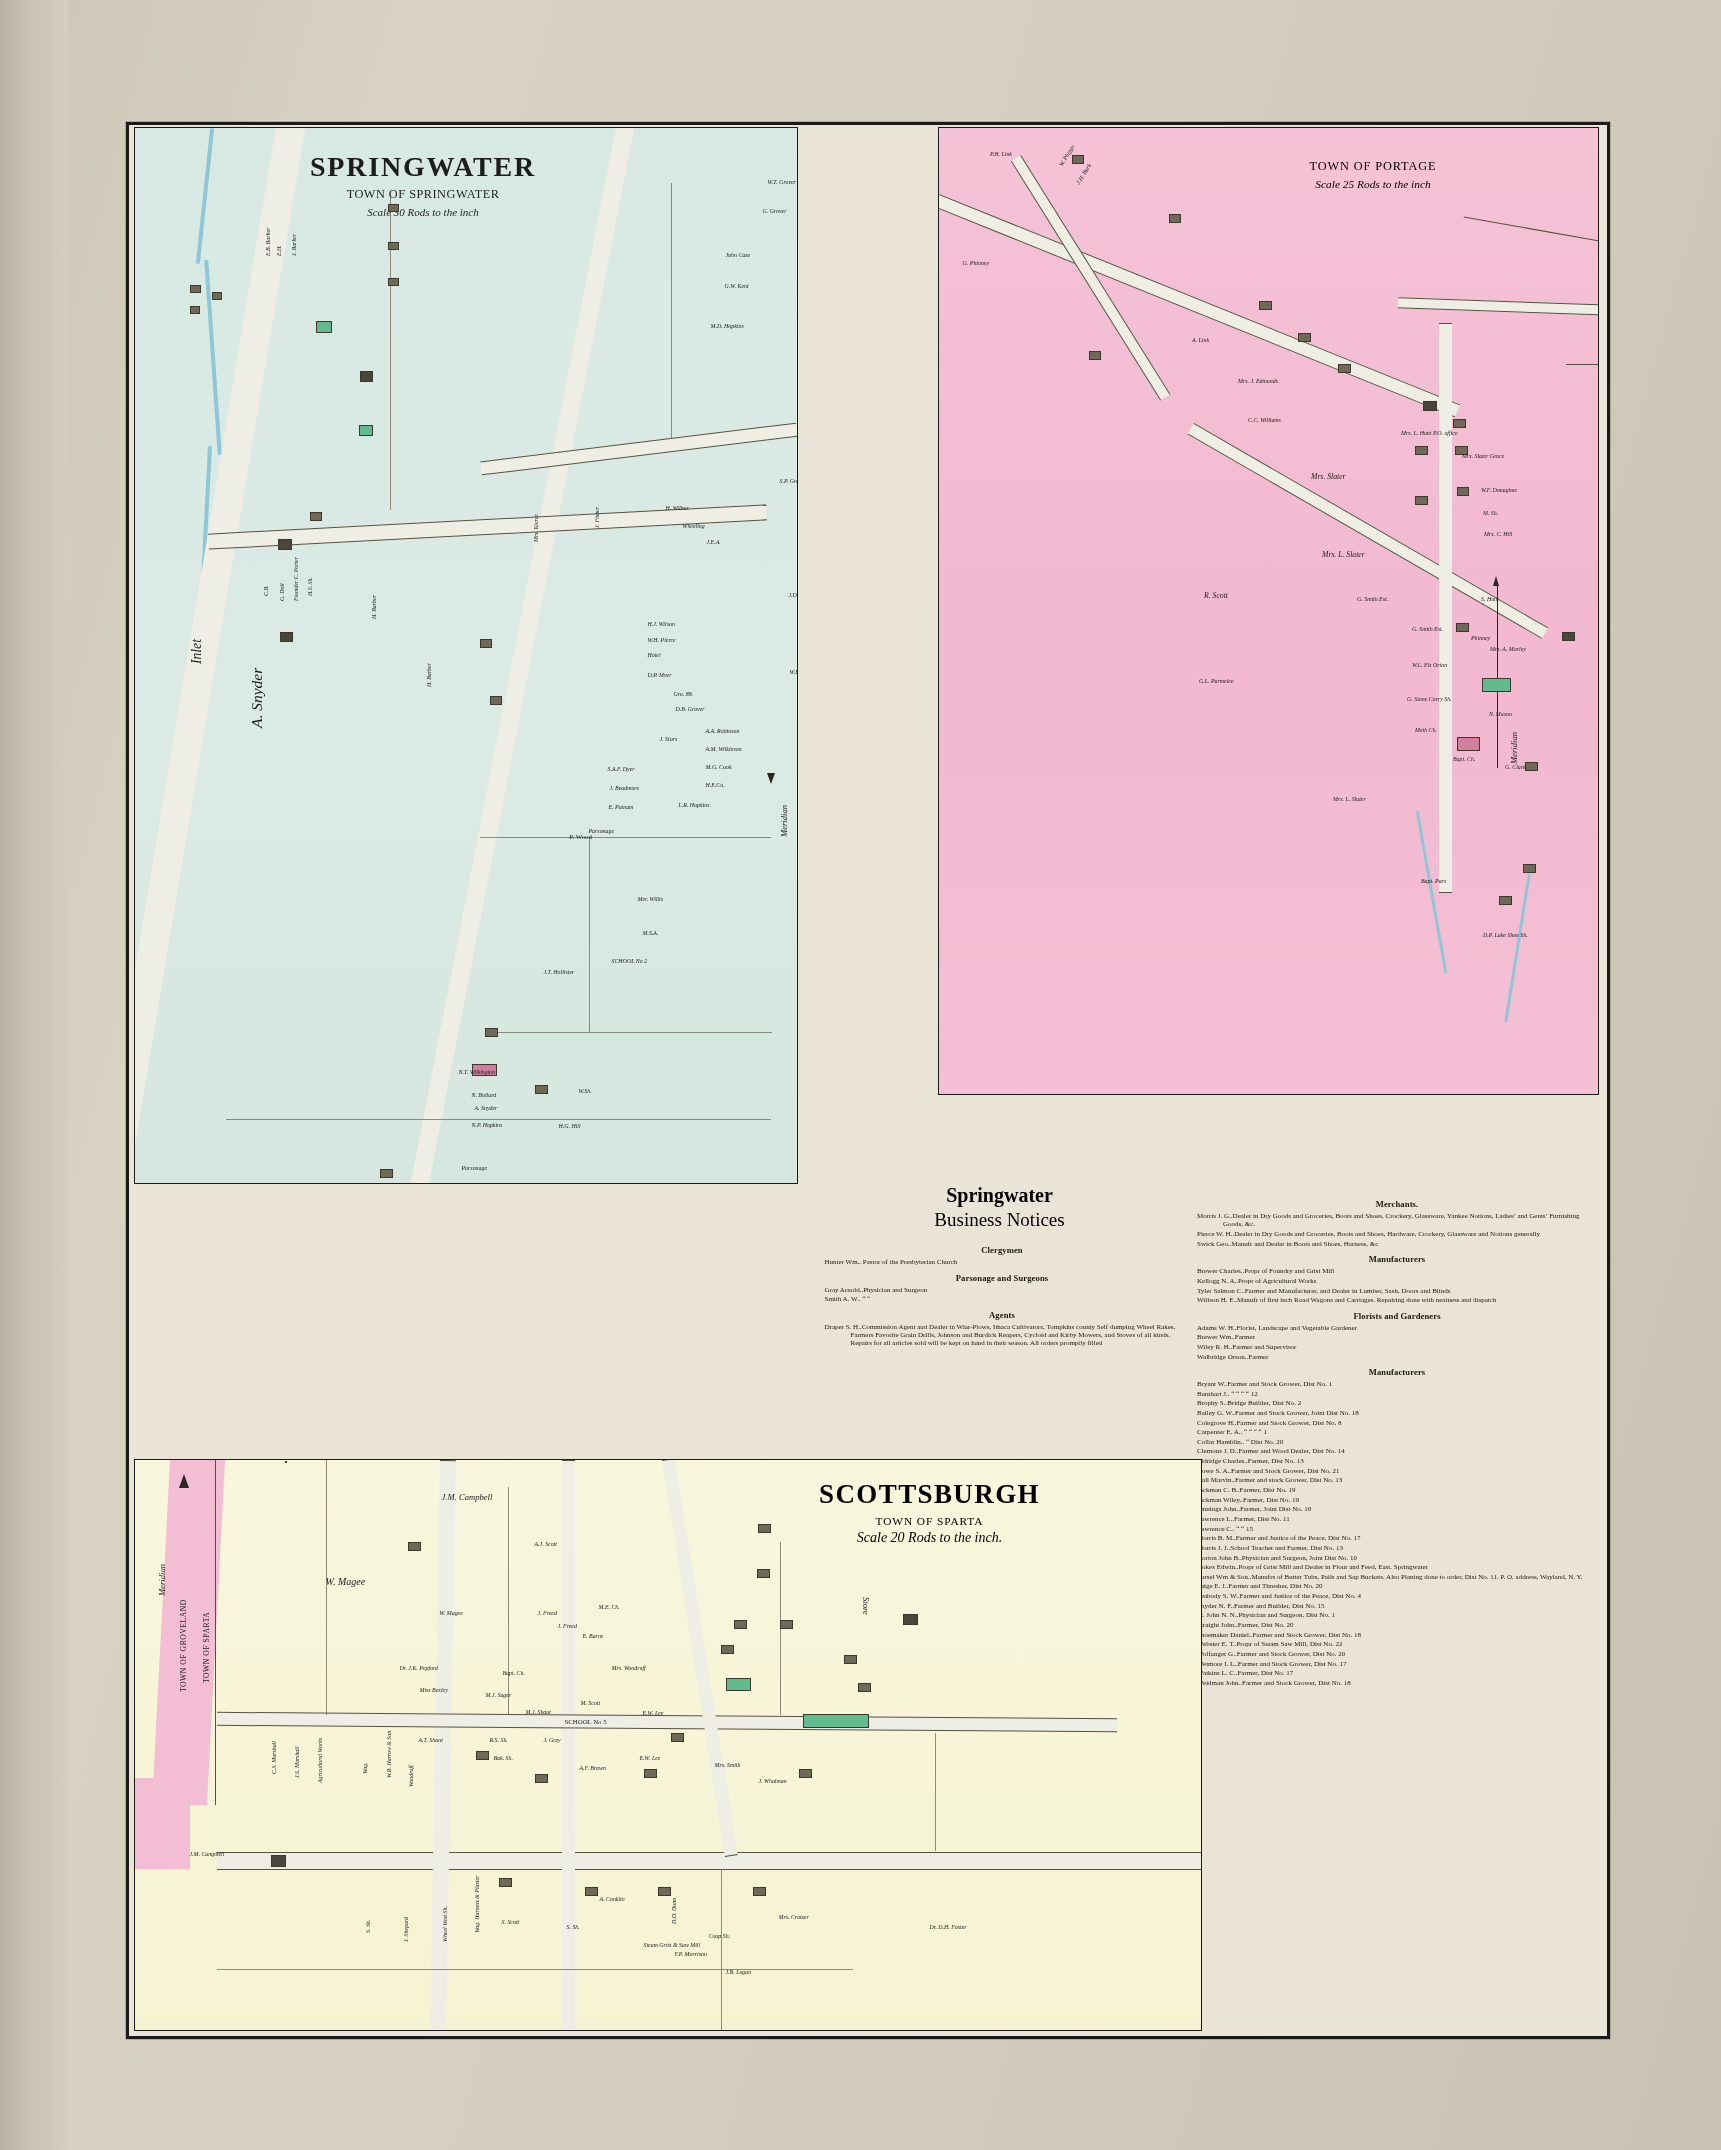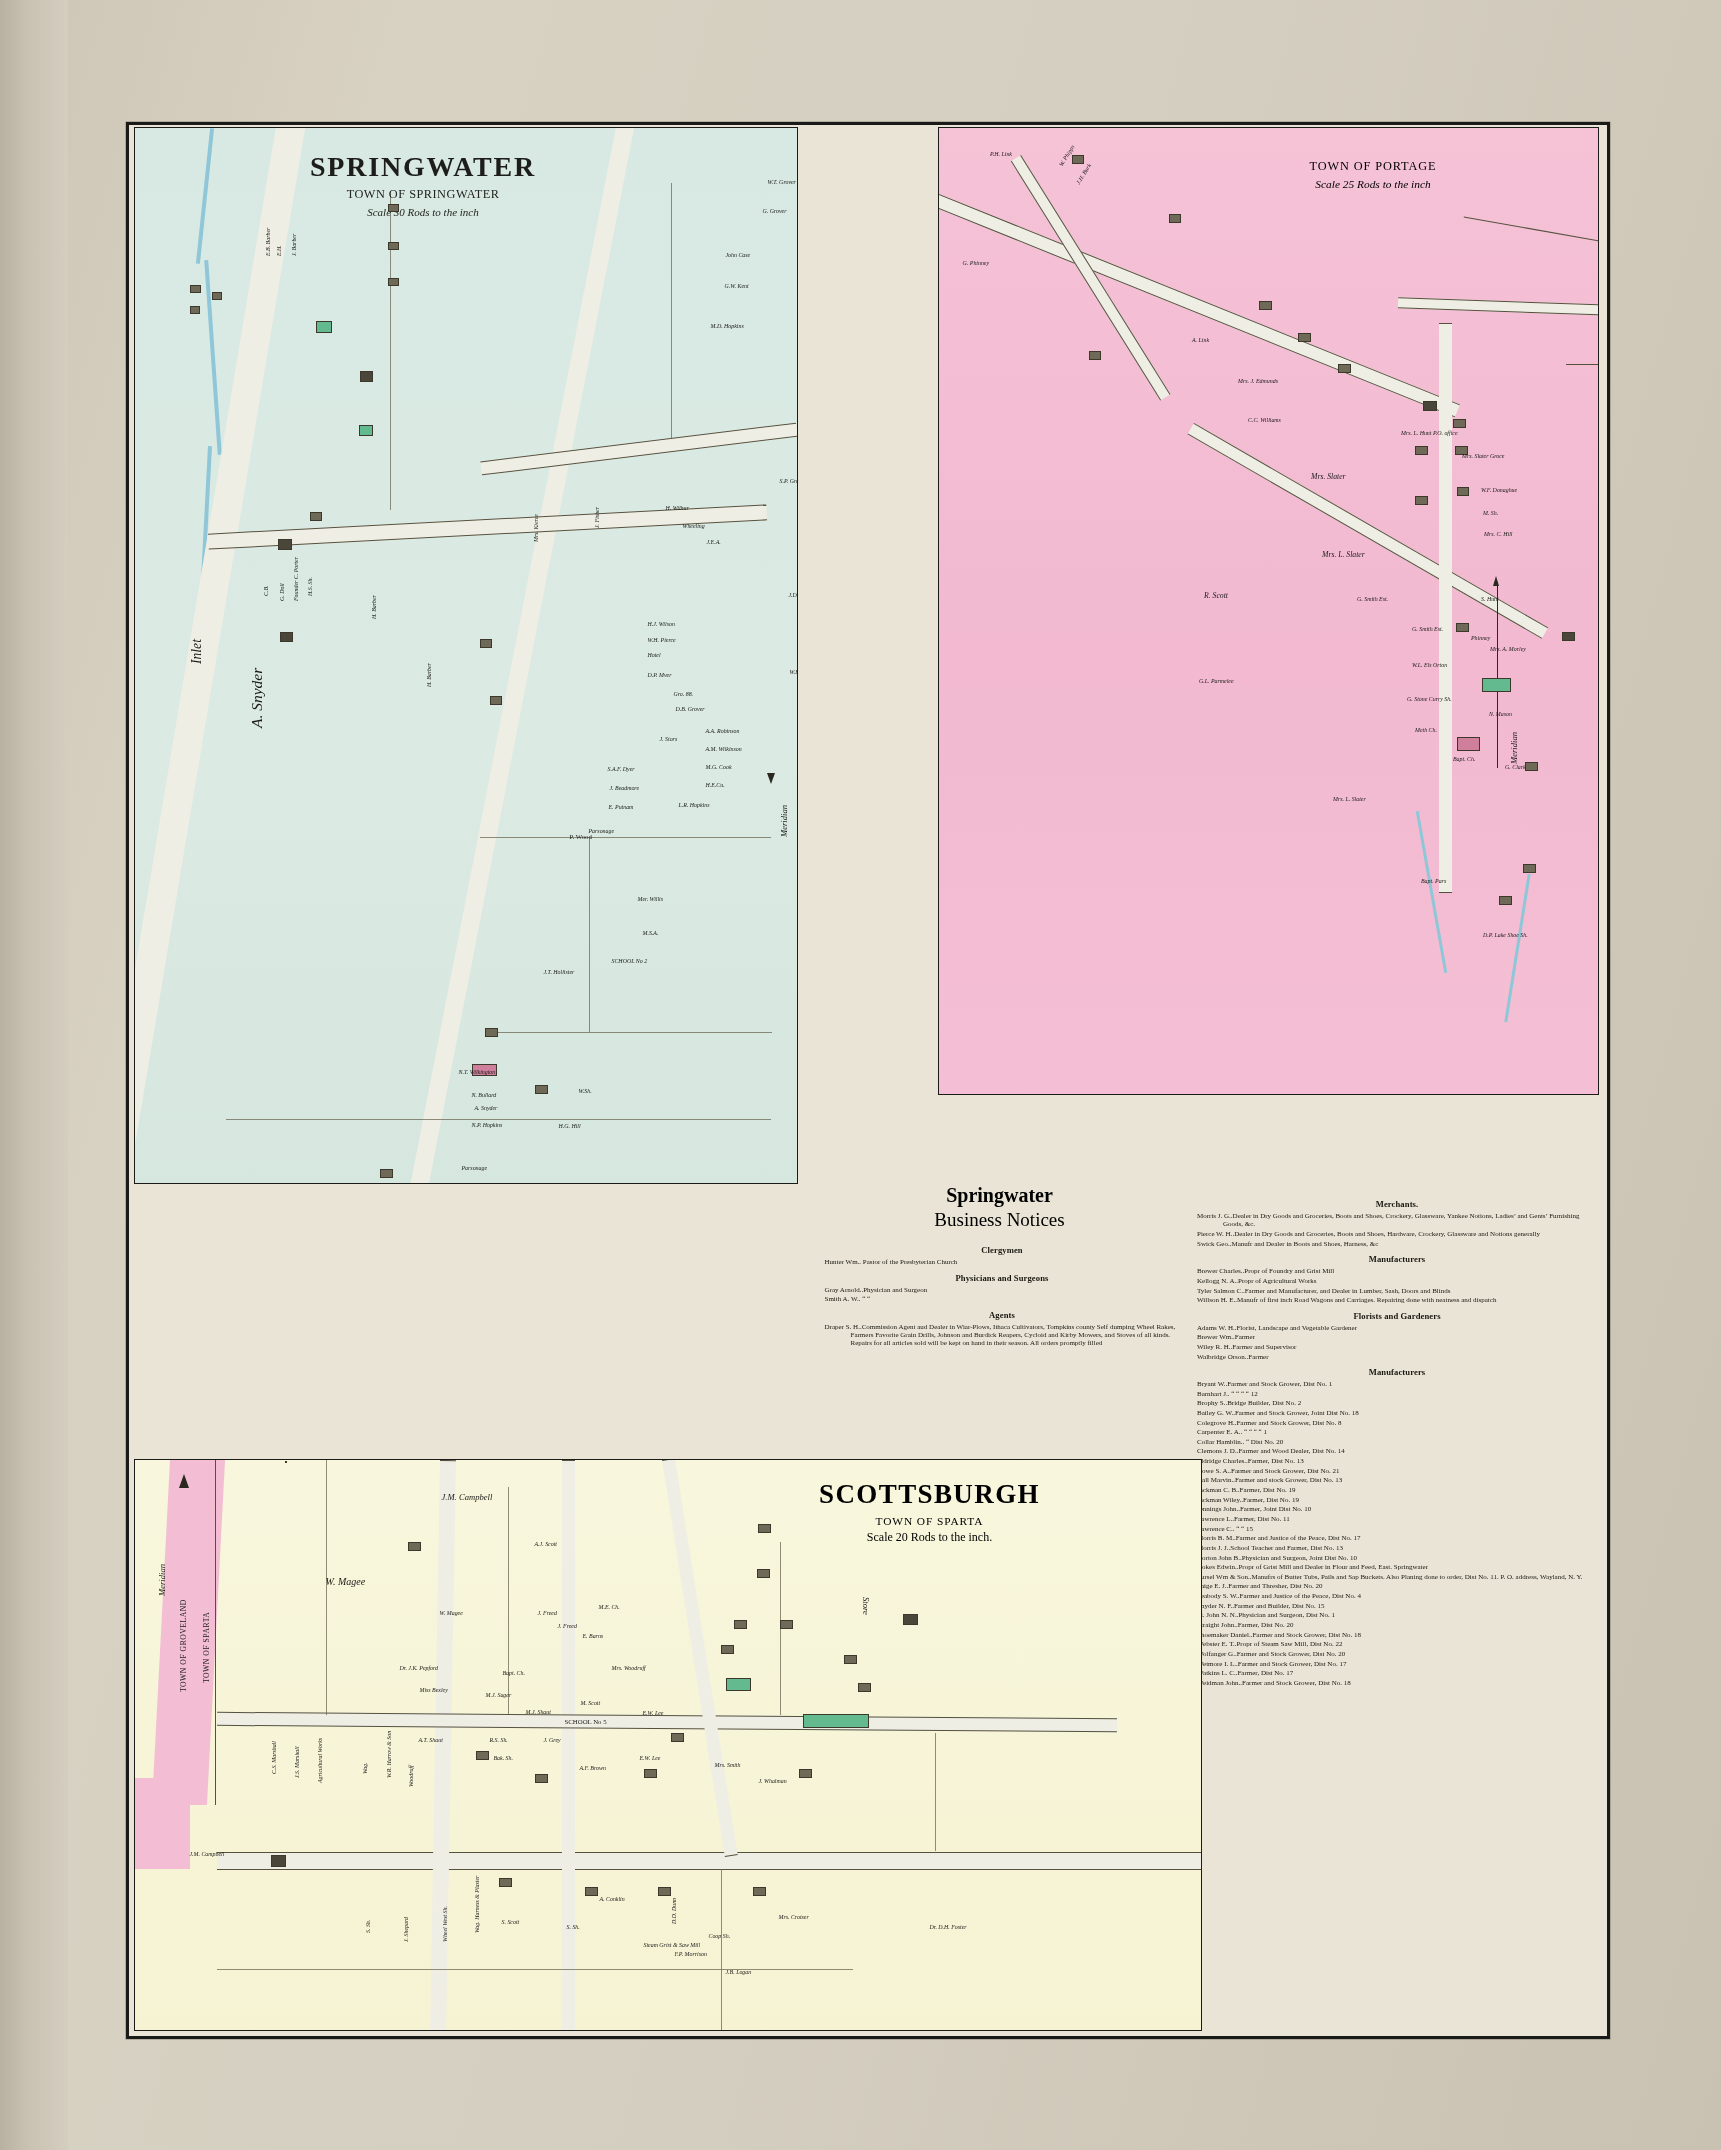--- a/index.html
+++ b/index.html
@@ -36,21 +36,21 @@
   #hh-title .t1{font-size:32px;font-weight:bold;letter-spacing:1.4px;color:#1d1d1b;}
   #hh-title .t2{font-size:12.3px;letter-spacing:0.9px;margin-top:5.5px;}
   #hh-title .t3{font-size:11.4px;font-style:italic;margin-top:3.6px;}
 
   
   #m-scotts{left:4.5px;top:1334px;width:1068px;height:572px;background:#f7f5d8;}
   #sc-yellow{position:absolute;inset:0;background:linear-gradient(180deg,#f8f6dc 0%,#f6f3d3 100%);}
   #sc-title{position:absolute;left:604px;top:19px;width:382px;text-align:center;}
   #sc-title .t1{font-size:27px;font-weight:bold;letter-spacing:1.4px;}
   #sc-title .t2{font-size:11.4px;letter-spacing:0.9px;margin-top:4.5px;}
-  #sc-title .t3{font-size:12px;margin-top:3.2px;}
+  #sc-title .t3{font-size:14px;font-style:italic;margin-top:3.2px;}
   .pinkband{position:absolute;background:#f3bdd4;}
 
   
   #pageno{position:absolute;right:17.3px;top:18px;font-size:28px;font-weight:bold;
      font-family:"Liberation Serif",serif;color:#1b1b19;}
 
   
   #notices{position:absolute;left:691px;top:1059px;width:782px;height:850px;}
   #nt-head{width:359px;text-align:center;}
   #nt-head .h1{font-size:20px;font-weight:bold;}
@@ -266,21 +266,21 @@
     </div>
 
     <div id="notices">
       <div id="nt-head">
         <div class="h1">Springwater</div>
         <div class="h2">Business Notices</div>
       </div>
       <div class="col" id="colA">
             <div class="cat">Clergymen</div>
             <div class="ent">Hunter Wm.. Pastor of the Presbyterian Church</div>
-            <div class="cat">Physicians and Surgeons</div>
+            <div class="cat">Parsonage and Surgeons</div>
             <div class="ent">Gray Arnold..Physician and Surgeon</div>
             <div class="ent">Smith A. W..      “            “</div>
             <div class="cat">Agents</div>
             <div class="ent">Draper S. H..Commission Agent aud Dealer in Wiar-Plows, Ithaca Cultivators, Tompkins county Self dumping Wheel Rakes, Farmers Favorite Grain Drills, Johnson and Burdick Reapers, Cycloid and Kirby Mowers, and Stoves of all kinds.  Repairs for all articles sold will be kept on hand in their season.  All orders promptly filled</div>
           </div>
       <div class="col" id="colB">
             <div class="cat">Merchants.</div>
             <div class="ent">Morris J. G..Dealer in Dry Goods and Groceries, Boots and Shoes, Crockery, Glassware, Yankee Notions, Ladies’ and Gents’ Furnishing Goods, &amp;c.</div>
             <div class="ent">Pierce W. H..Dealer in Dry Goods and Groceries, Boots and Shoes, Hardware, Crockery, Glassware and Notions generally</div>
             <div class="ent">Swick Geo..Manufr and Dealer in Boots and Shoes, Harness, &amp;c</div>

